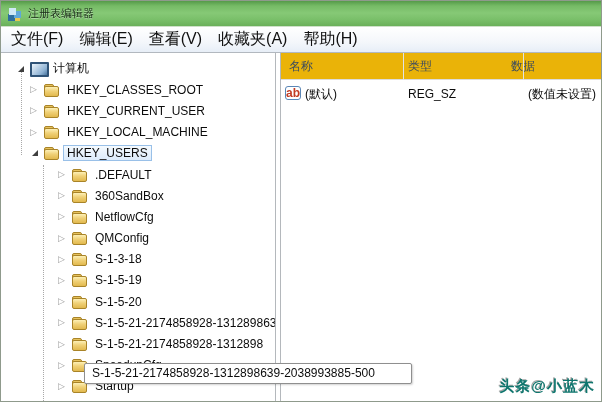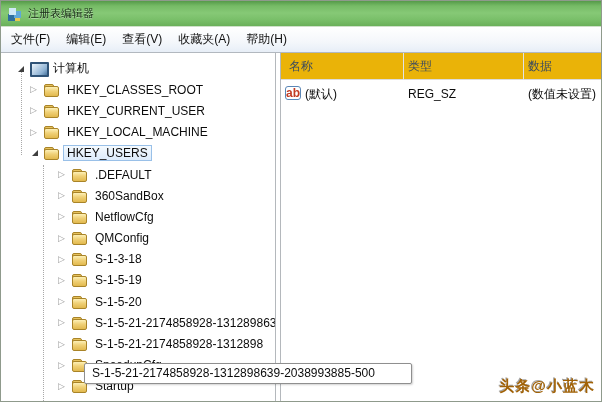--- a/index.html
+++ b/index.html
@@ -31,21 +31,21 @@
     white-space:nowrap;
   }
 
   
   .menubar{
     position:absolute; left:0; top:26px; right:0; height:26px;
     background:linear-gradient(180deg,#ffffff 0%,#f4f7fb 60%,#e7eef7 100%);
     border-bottom:1px solid #b2b8bf;
     display:flex; align-items:center; padding-left:2px;
   }
-  .mitem{ font-size:12px; color:#111; padding:13px 8px; white-space:nowrap; cursor:default; }
+  .mitem{ font-size:16px; color:#111; padding:13px 8px; white-space:nowrap; cursor:default; }
 
   
   .panes{ position:absolute; left:0; top:52px; right:0; bottom:0; background:#fff;margin-left:12px; }
   .leftpane{
     position:absolute; left:0; top:0; bottom:0; width:263px;
     border-right:1px solid #b4b8bc; overflow:hidden; background:#fff;
   }
   .splitter{ position:absolute; left:263px; top:0; bottom:0; width:4px; background:#fff; cursor:col-resize; }
   .rightpane{
     position:absolute; left:267px; top:0; right:0; bottom:0;
@@ -83,37 +83,37 @@
   .tooltip{
     position:absolute; left:71px; top:310px; width:328px; height:21px; z-index:9;
     background:#fff; border:1px solid #8f8f8f; border-radius:2px;
     box-shadow:1px 1px 2px rgba(0,0,0,.18);
     font-size:12px; line-height:19px; color:#0c0c0c; padding-left:7px; white-space:nowrap;
   }
 
   
   .lheader{ position:absolute; left:0; top:0; right:0; height:27px; background:#eab308; border-bottom:1px solid #dcdcdc;text-decoration:underline; }
   .hcell{ position:absolute; top:0; height:27px; line-height:27px; font-size:12px; color:#3d4c5e; cursor:default; }
-  .hc0{ left:8px; } .hc1{ left:127px; } .hc2{ left:247px; }
+  .hc0{ left:8px; } .hc1{ left:127px; } .hc2{ left:230px; }
   .hdiv{ position:absolute; top:0; height:27px; width:1px; background:#e0e3e7; }
   .hd1{ left:122px; } .hd2{ left:242px; }
   .lrow{ position:absolute; left:0; top:31px; right:0; height:20px; font-size:12px; color:#0c0c0c; }
   .abicon{
     position:absolute; left:4px; top:2px; width:16px; height:14px;
     background:#fff; border:1px solid #5b87b7; border-radius:3px;
     color:#c23b22; font-weight:bold; font-size:12px; line-height:12px; text-align:center;
   }
   .cell{ position:absolute; top:0; line-height:20px; white-space:nowrap; }
   .c-name{ left:24px; } .c-type{ left:127px; } .c-data{ left:247px; }
 
   
   .watermark{
     position:absolute; right:6px; bottom:5px;
     font-size:15px; font-weight:bold; letter-spacing:1px;
-    color:#a16207; text-shadow:1px 1px 0 #ffffff,-1px -1px 0 #a7a7a7;
+    color:#0f766e; text-shadow:1px 1px 0 #ffffff,-1px -1px 0 #a7a7a7;
     white-space:nowrap;
   }
 </style>
 </head>
 <body>
 
 <div class="screen">
 
   <div class="titlebar">
     <span class="regicon"></span>

